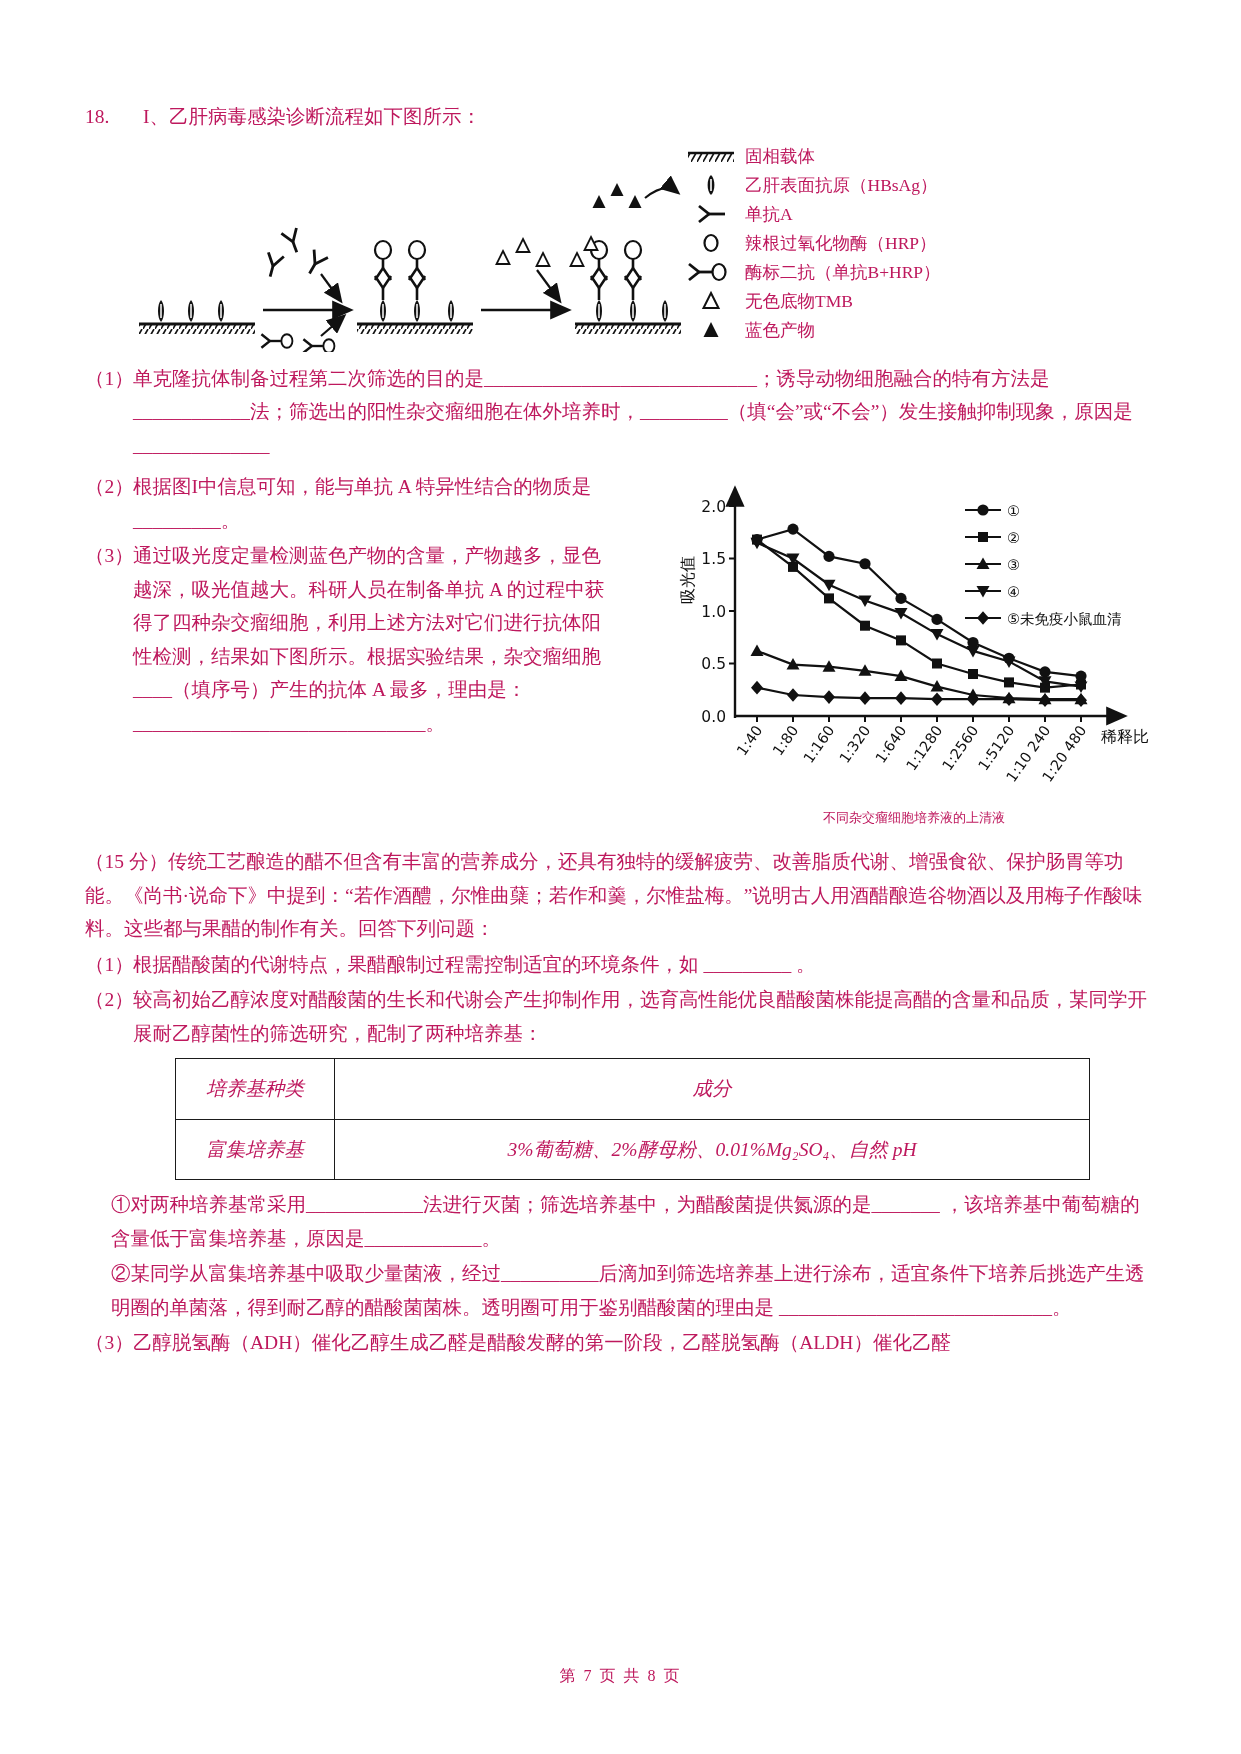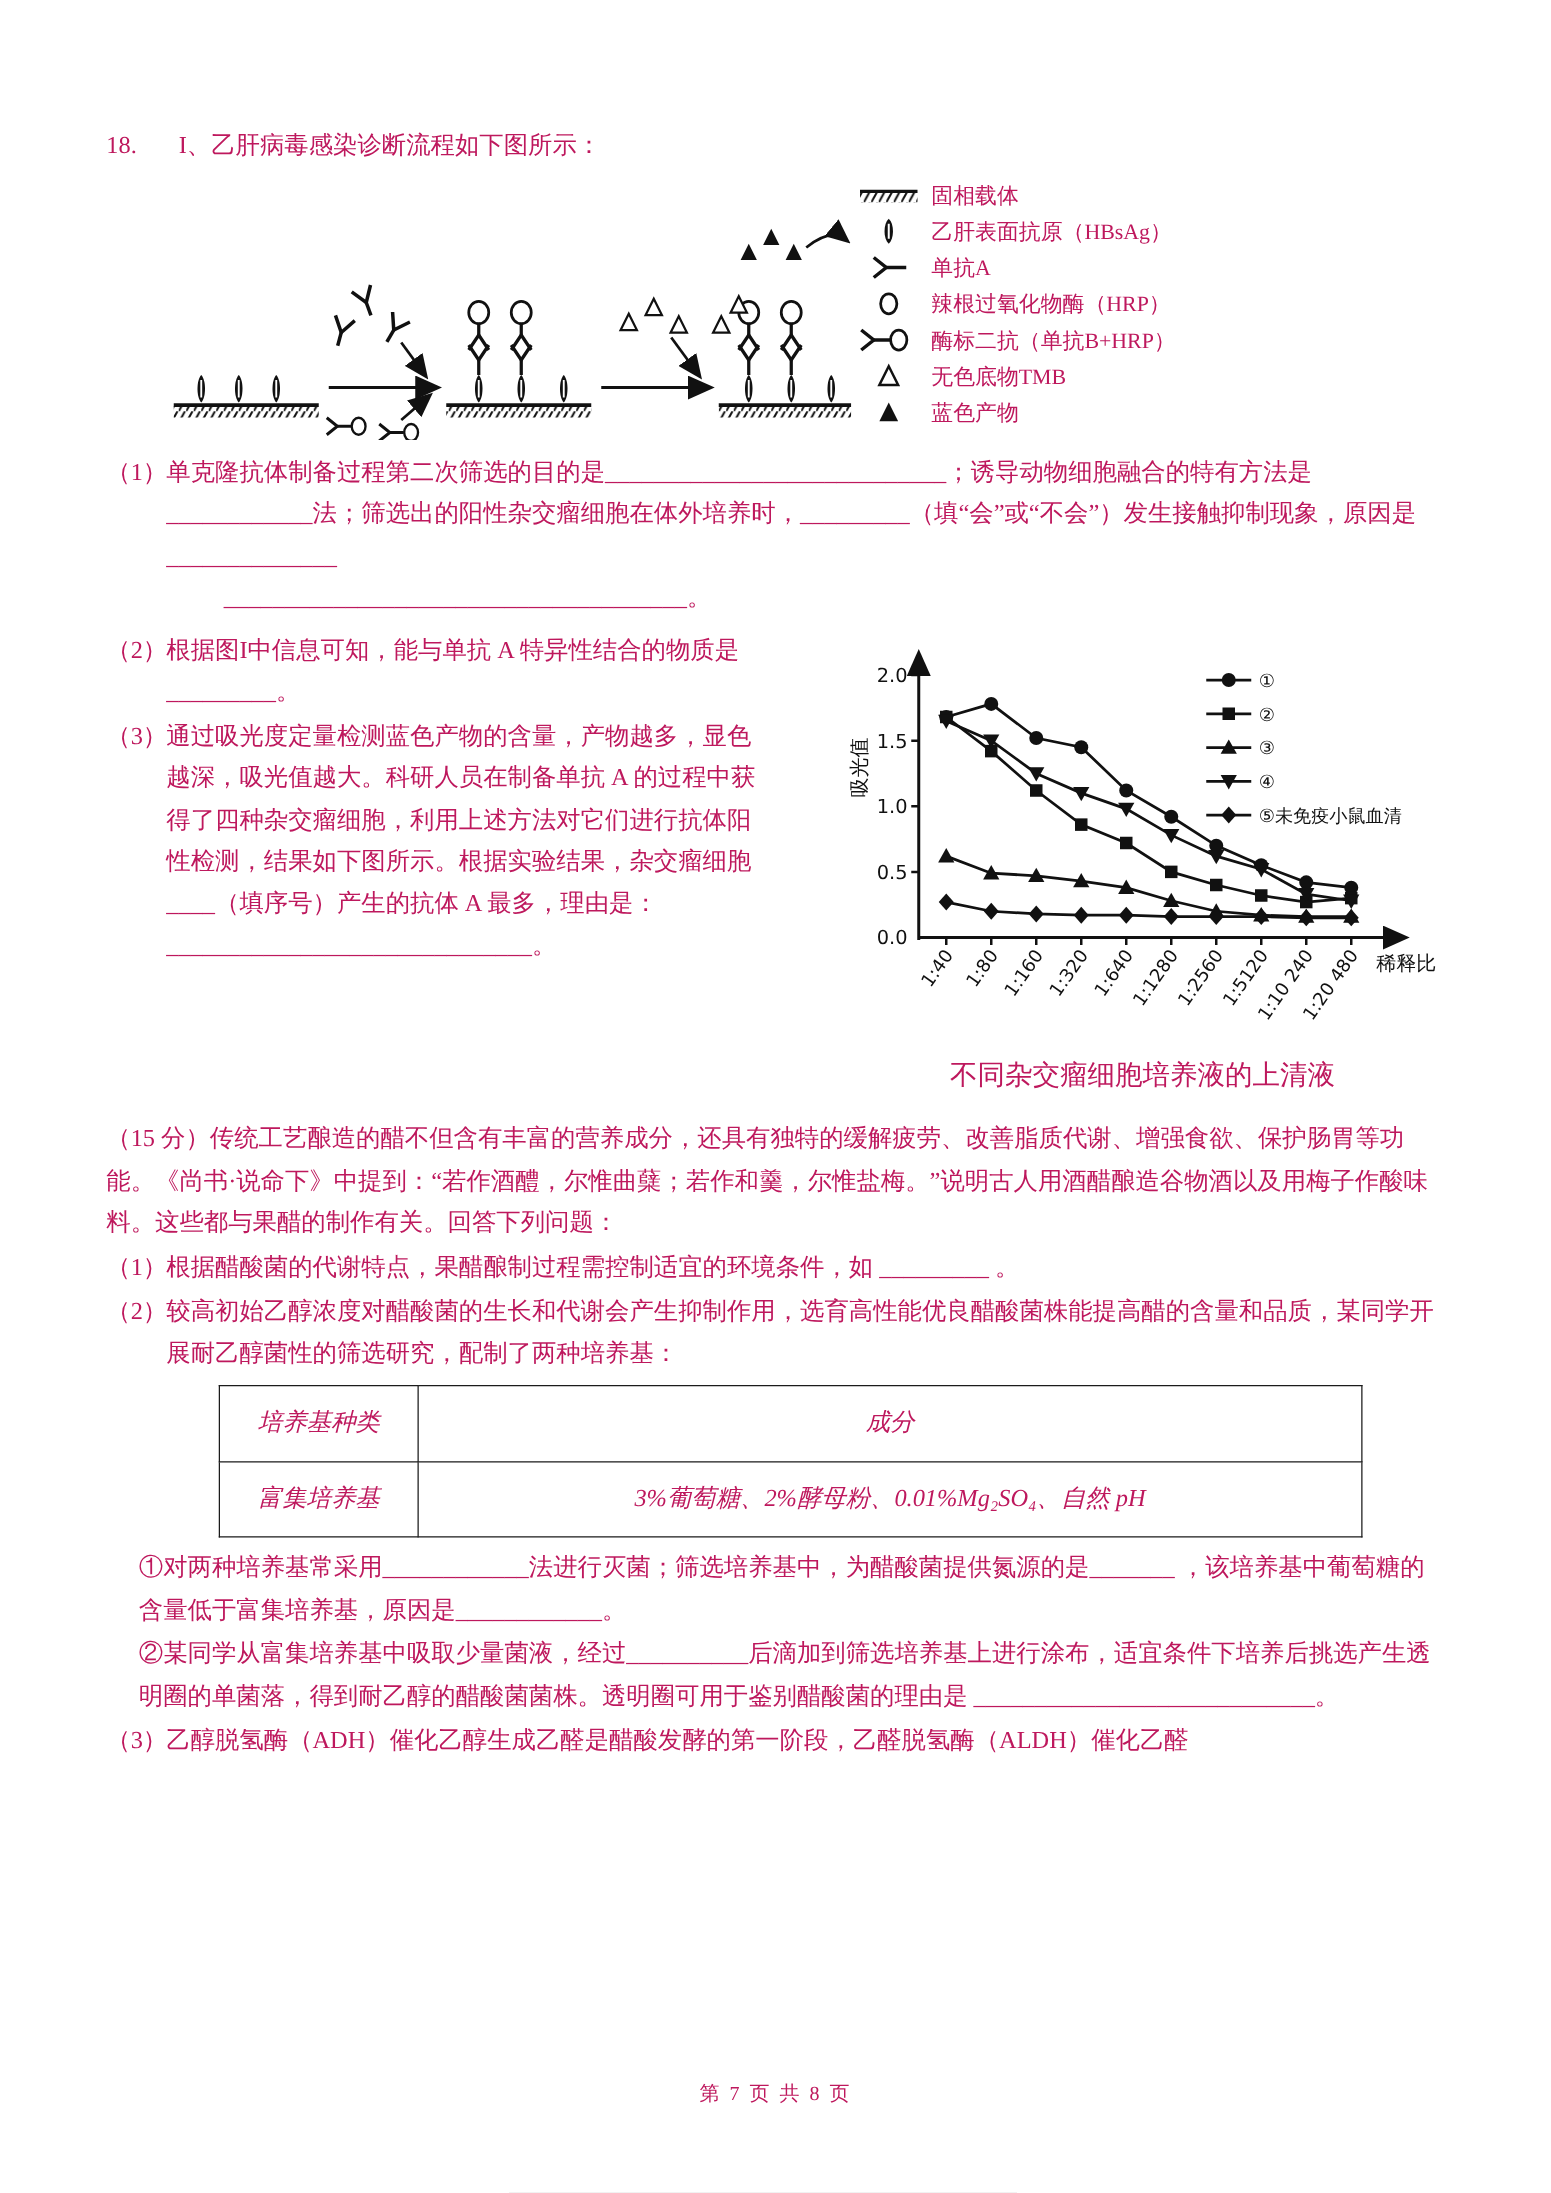--- a/index.html
+++ b/index.html
@@ -24,21 +24,21 @@
   .subbody{flex:1;}
   .figure-row{display:flex;align-items:flex-start;margin:6px 0 10px 40px;}
   .flow-svg{flex:none;}
   .legend-col{flex:none;margin-left:4px;padding-top:2px;}
   .leg-item{display:flex;align-items:center;height:29px;}
   .leg-item svg{flex:none;margin-right:8px;}
   .leg-label{font-size:17.5px;white-space:nowrap;}
   .two-col{display:flex;justify-content:space-between;margin-top:6px;}
   .left-col{width:525px;}
   .right-col{width:482px;}
-  .chart-caption{text-align:center;font-size:22px;margin-top:-2px;}
+  .chart-caption{text-align:center;font-size:13px;margin-top:-2px;}
   table.media{border-collapse:collapse;margin:8px 0 8px 42px;width:915px;}
   table.media th,table.media td{
     border:1.6px solid #1b1b1b;
     font-weight:normal;
     text-align:center;
     padding:13px 10px;
     font-size:19.5px;
     font-style:italic;
   }
   table.media th:first-child,table.media td:first-child{width:138px;}
@@ -212,21 +212,20 @@
           </svg>
           <span class="leg-label">蓝色产物</span>
         </div>
       </div>
   </div>
 
   <div class="sub">
     <div class="subnum">（1）</div>
     <div class="subbody">
       <div>单克隆抗体制备过程第二次筛选的目的是____________________________；诱导动物细胞融合的特有方法是____________法；筛选出的阳性杂交瘤细胞在体外培养时，_________（填“会”或“不会”）发生接触抑制现象，原因是______________</div>
-      <div class="blankline">______________________________________。</div>
     </div>
   </div>
 
   <div class="two-col">
     <div class="left-col">
       <div class="sub">
         <div class="subnum">（2）</div>
         <div class="subbody">根据图I中信息可知，能与单抗 A 特异性结合的物质是_________。</div>
       </div>
       <div class="sub">

